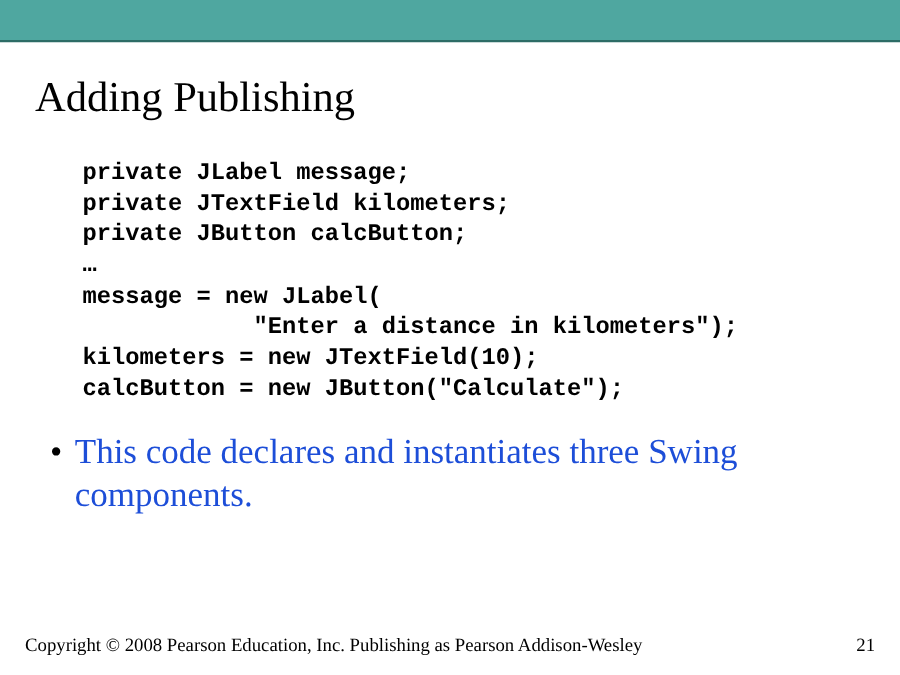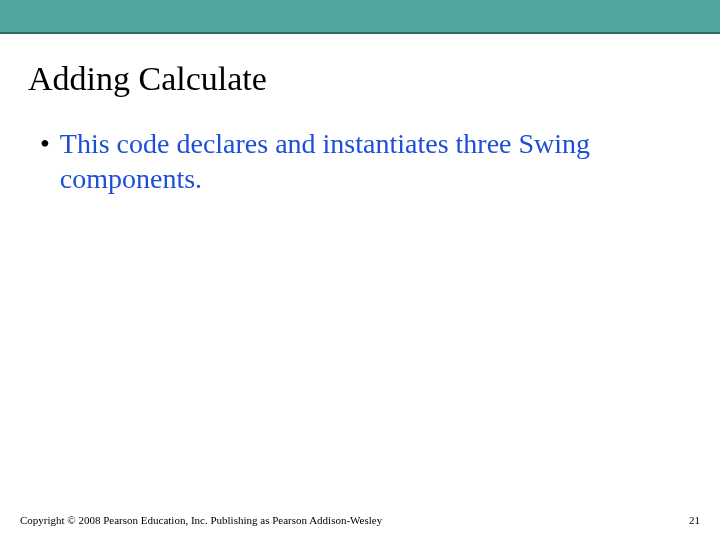--- a/index.html
+++ b/index.html
@@ -62,34 +62,42 @@
     color: #1d4ed8;
   }
   .footer {
     position: absolute;
     bottom: 14px;
     left: 20px;
     right: 20px;
     display: flex;
     justify-content: space-between;
     align-items: flex-end;
-    font-size: 11px;
+    font-size: 15px;
     color: #000;
   }
 </style>
 </head>
 <body>
 
 <div class="top-bar"></div>
 <div class="divider"></div>
 <div class="spacer"></div>
 
 <div class="content">
-  <h1 class="title">Adding Calculate</h1>
+  <h1 class="title">Adding Publishing</h1>
 
+  <div class="code-block">private JLabel message;
+private JTextField kilometers;
+private JButton calcButton;
+…
+message = new JLabel(
+            "Enter a distance in kilometers");
+kilometers = new JTextField(10);
+calcButton = new JButton("Calculate");</div>
 
   <div class="bullet-row">
     <div class="bullet-dot">•</div>
     <div class="bullet-text">This code declares and instantiates three Swing components.</div>
   </div>
 </div>
 
 <div class="footer">
   <span>Copyright © 2008 Pearson Education, Inc. Publishing as Pearson Addison-Wesley</span>
   <span>21</span>

